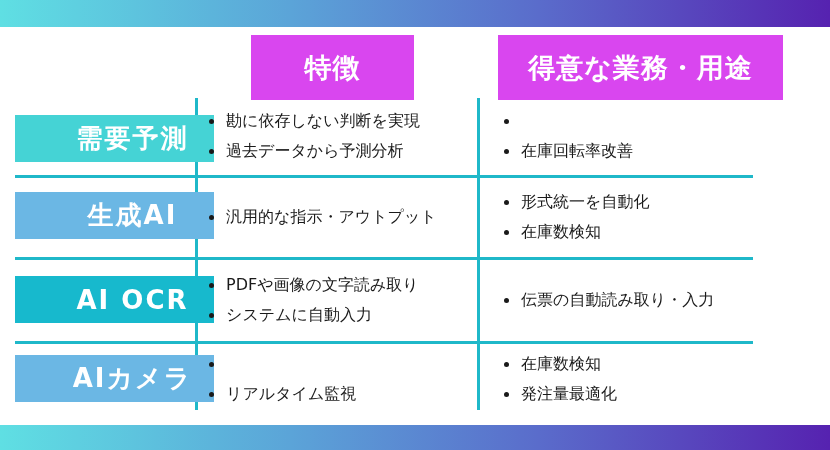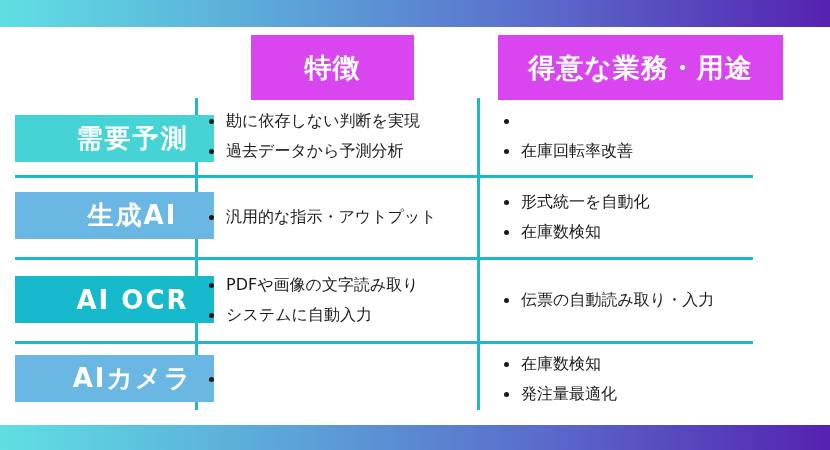--- a/index.html
+++ b/index.html
@@ -140,20 +140,24 @@
     </div>
 </div>
 
 <div class="row-label" style="top:355px; background:#6bb7e4">
   <span>AIカメラ</span>
 </div>
 <div class="cell feat" style="top:347px; height:64px">
   <div class="bullet-item">
       <span class="bullet-dot"></span>
     </div>
+  <div class="bullet-item">
+      <span class="bullet-dot"></span>
+      <span>リアルタイム監視</span>
+    </div>
 </div>
 <div class="cell use" style="top:347px; height:64px">
   <div class="bullet-item">
       <span class="bullet-dot"></span>
       <span>在庫数検知</span>
     </div>
   <div class="bullet-item">
       <span class="bullet-dot"></span>
       <span>発注量最適化</span>
     </div>

